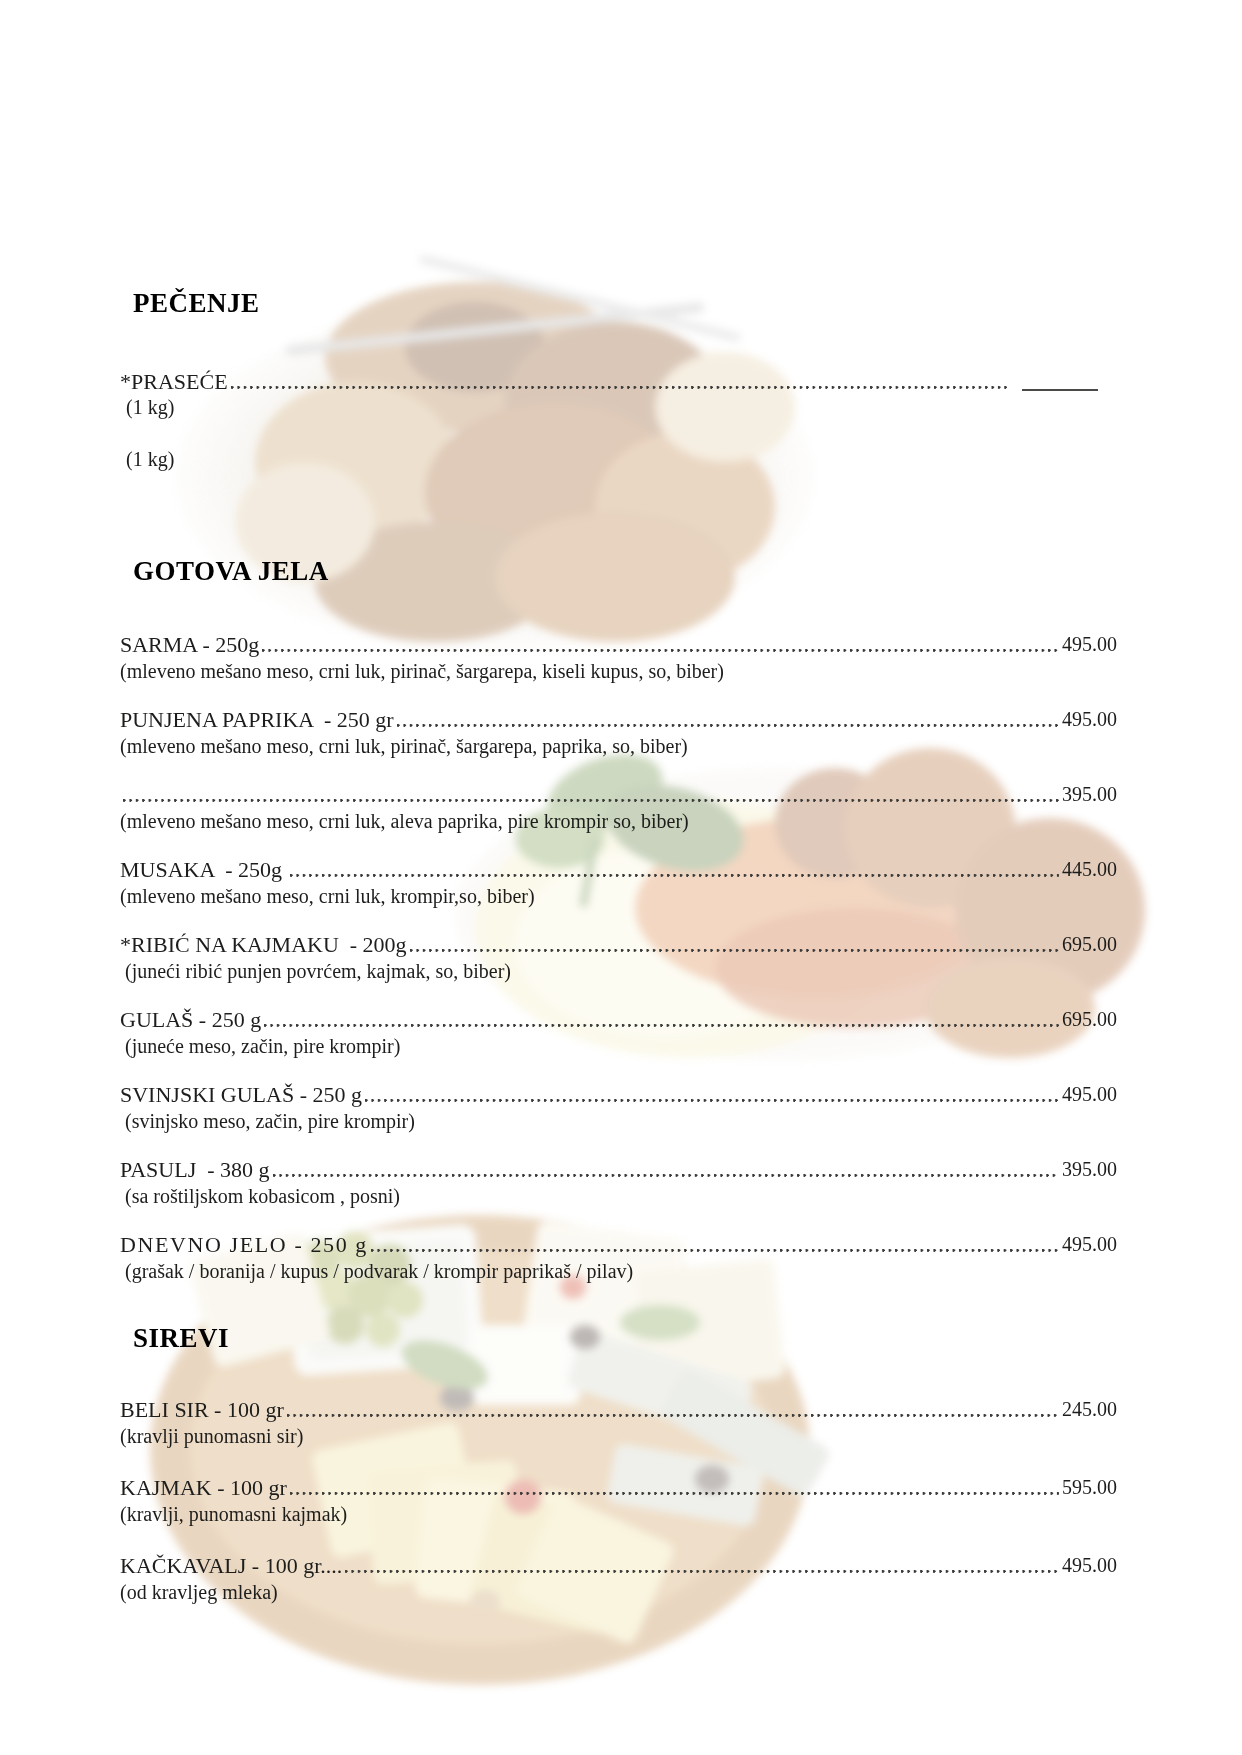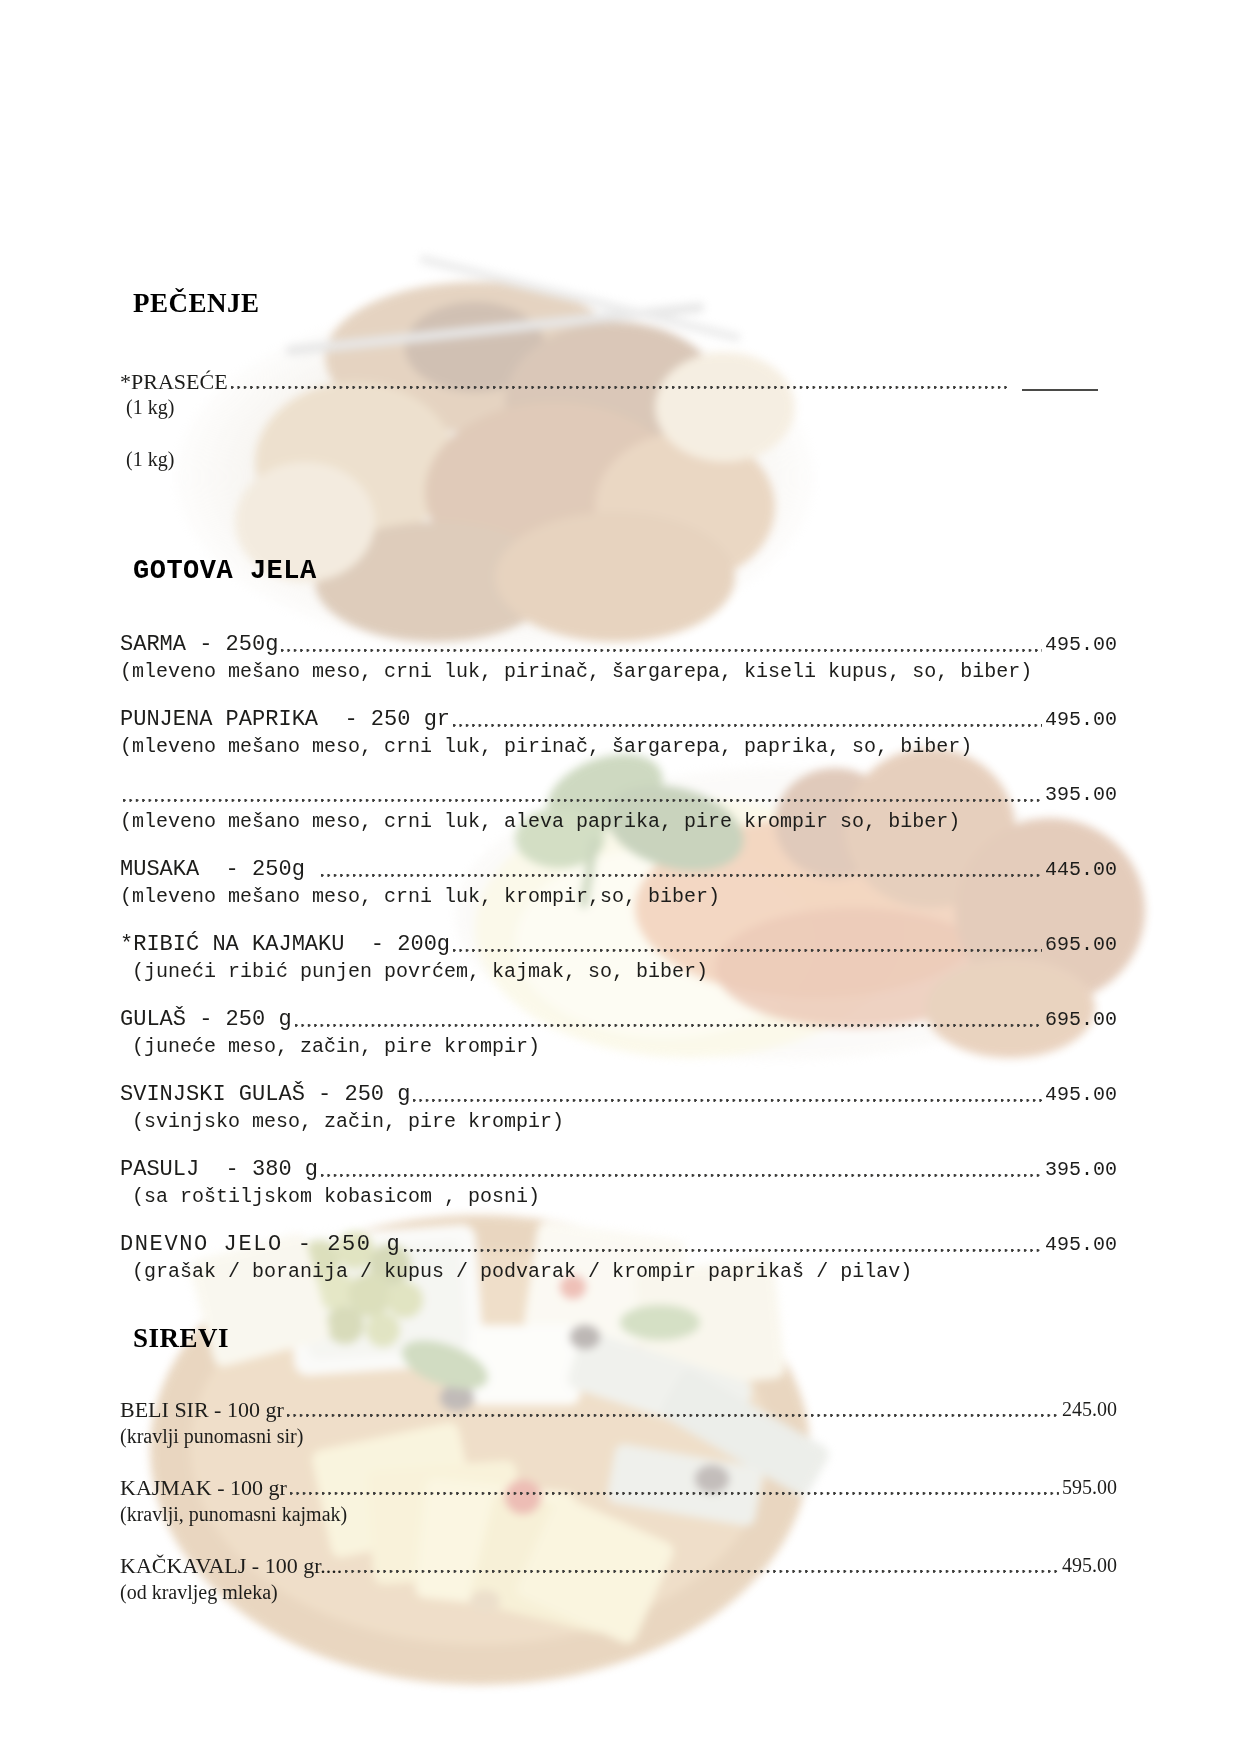--- a/index.html
+++ b/index.html
@@ -17,21 +17,21 @@
   #photo-meatballs{left:455px;top:728px;width:655px;height:332px;opacity:.30;}
   #photo-cheese{left:140px;top:1205px;width:690px;height:500px;opacity:.34;}
   .rect{position:absolute;border-radius:10px;}
   
   .content{position:absolute;inset:0;z-index:2;padding:288px 0 0 120px;box-sizing:border-box;}
   .section-title{
     margin:0 0 0 13px;font-size:27px;line-height:30px;font-weight:bold;color:#000;
     letter-spacing:.5px;
   }
   .sec{margin:0;}
-  #sec-gotova-jela{margin-top:85px;font-family:Liberation Mono, monospace;}
+  #sec-gotova-jela{margin-top:85px;}
   #sec-sirevi{margin-top:39px;}
   #sec-pecenje .section-title{margin-bottom:50px;}
   #sec-gotova-jela .section-title{margin-bottom:45px;}
   #sec-sirevi .section-title{margin-bottom:43px;}
   .item{margin:0 0 22px 0;}
   #sec-pecenje .item{margin-bottom:28px;}
   #sec-sirevi .item{margin-bottom:25px;}
   .row{display:flex;align-items:flex-start;width:997px;}
   #sec-pecenje .row{width:978px;}
   .iname{font-size:22px;line-height:27px;white-space:pre;}

